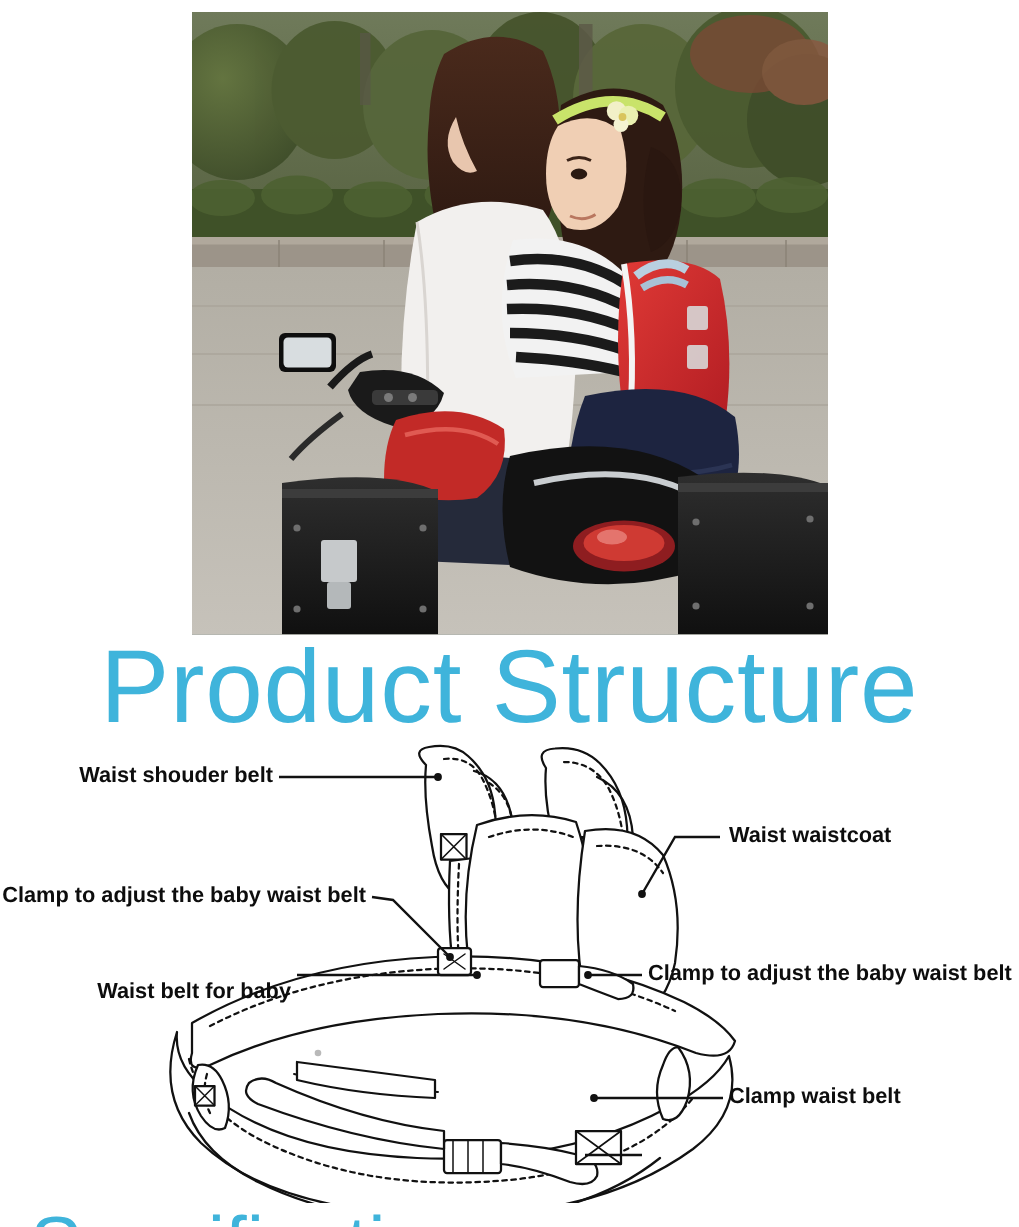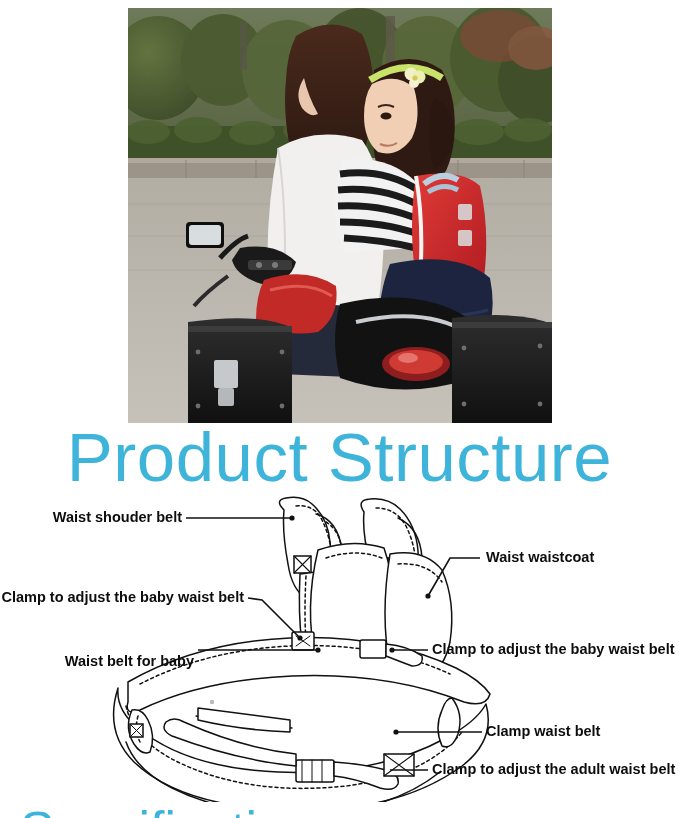--- a/index.html
+++ b/index.html
@@ -372,18 +372,17 @@
   <div class="callout right-align" style="left:0; top:97px; width:244px;">Clamp to adjust the baby waist belt</div>
 
   <div class="callout right-align" style="left:0; top:149px; width:194px;margin-top:12px;">Waist belt for baby</div>
 
   <div class="callout" style="left:486px; top:57px;">Waist waistcoat</div>
 
   <div class="callout" style="left:432px; top:149px;">Clamp to adjust the baby waist belt</div>
 
   <div class="callout" style="left:486px; top:231px;">Clamp waist belt</div>
 
-  <div class="callout" style="left:432px; top:269px;">Clamp to adjust the adult waist belt</div>
 </div>
 
 <div class="bottom-heading-clip">
   <div class="bottom-heading" style="color:#3FB4DB;">Specification</div>
 </div>
 
 </body></html>

